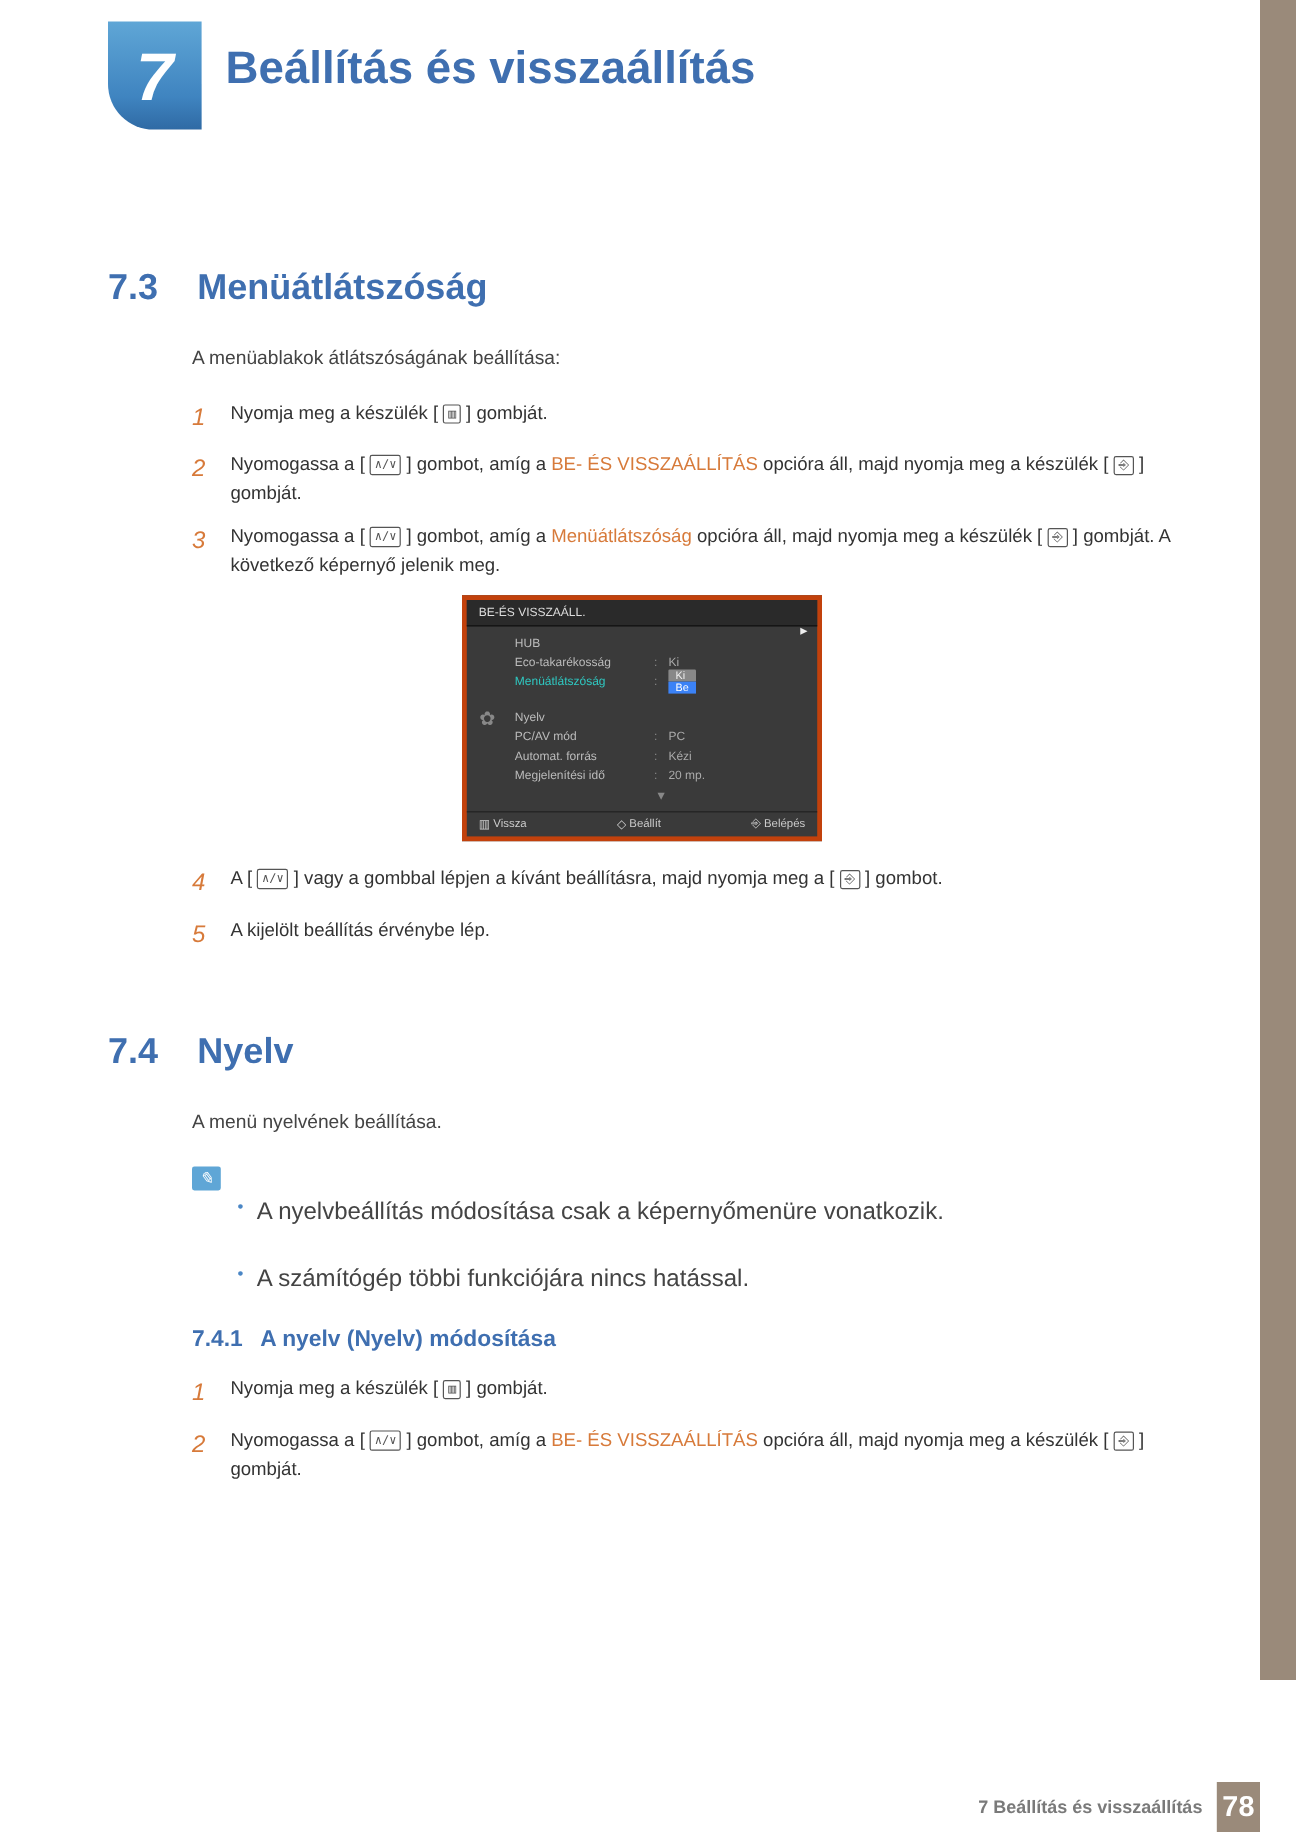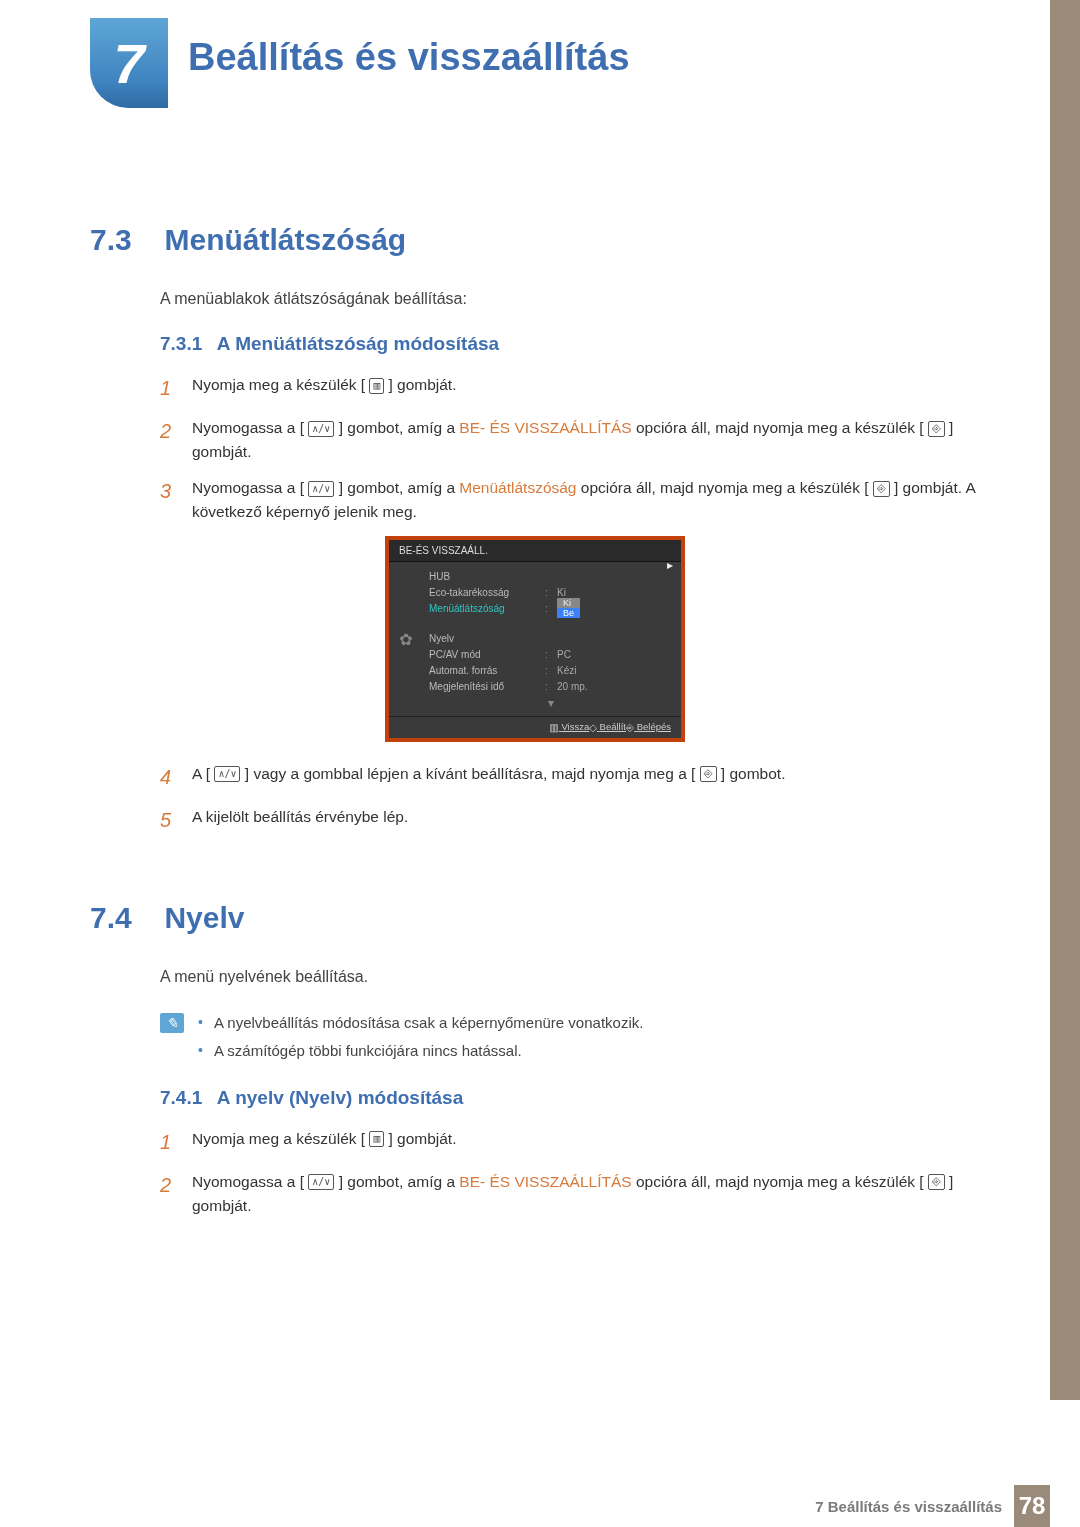--- a/index.html
+++ b/index.html
@@ -29,27 +29,27 @@
   .osd-list { flex:1; padding:6px 8px 6px 6px; }
   .osd-row { display:flex; align-items:center; height:16px; gap:6px; }
   .osd-label { width:110px; color:#bbb; }
   .osd-label.active { color:#2fc7c0; }
   .osd-colon { color:#888; width:6px; }
   .osd-val { color:#aaa; }
   .osd-opt { display:flex; flex-direction:column; }
   .osd-opt-sel { background:#888; color:#eee; padding:0 6px; border-radius:1px; font-size:9px; }
   .osd-opt-alt { background:#3b82f6; color:#fff; padding:0 6px; font-size:9px; }
   .osd-down { text-align:center; color:#888; font-size:12px; margin-top:2px; }
-  .osd-foot { display:flex; justify-content:flex-end; padding:4px 10px; border-top:1px solid #222; font-size:9.5px; color:#ccc;text-decoration:underline; }
+  .osd-foot { display:flex; justify-content:space-between; padding:4px 10px; border-top:1px solid #222; font-size:9.5px; color:#ccc; }
   .osd-foot span svg, .osd-foot span .fi { vertical-align:middle; }
   .fi { display:inline-block; font-size:10px; }
   .note-block { display:flex; gap:14px; margin:10px 0 20px 70px; align-items:flex-start; }
   .note-icon { width:24px; height:20px; background:#5fa6d6; color:#fff; font-style:italic; display:flex; align-items:center; justify-content:center; font-size:14px; border-radius:2px; margin-top:2px; }
   .note-list { list-style:none; }
-  .note-list li { font-size:15px; color:#444; line-height:1.6; position:relative; padding-left:16px; margin-bottom:4px; }
+  .note-list li { font-size:20px; color:#444; line-height:1.6; position:relative; padding-left:16px; margin-bottom:4px;margin-top:24px; }
   .note-list li::before { content:"•"; color:#4a86c5; position:absolute; left:0; font-size:14px; }
   .footer { position:absolute; bottom:0; right:30px; display:flex; align-items:center; gap:0;text-align:right; }
   .footer-text { color:#7a7a7a; font-size:15px; font-weight:600; padding-right:12px; }
   .footer-page { background:#9a8a7a; color:#fff; width:36px; height:42px; display:flex; align-items:center; justify-content:center; font-size:24px; font-weight:600; }
   .icon-menu::before{content:"▥";}
   .icon-nav::before{content:"∧/∨"; font-size:10px;}
   .icon-enter::before{content:"⎆"; font-size:11px;}
 </style>
 </head>
 <body>
@@ -62,24 +62,20 @@
   </div>
 
   <div class="content">
 
     <div class="section-head">
       <span class="section-num">7.3</span>
       <span class="section-title">Menüátlátszóság</span>
     </div>
     <p class="body-text">A menüablakok átlátszóságának beállítása:</p>
 
-    <div class="subsection-head">
-      <span class="subsection-num">7.3.1</span>
-      <span>A Menüátlátszóság módosítása</span>
-    </div>
 
     <ol class="steps">
       <li>
         <span class="step-num">1</span>
         <span>
           <span>Nyomja meg a készülék [</span>
           <span class="inline-icon icon-menu"></span>
           <span> ] gombját.</span>
         </span>
       </li>

